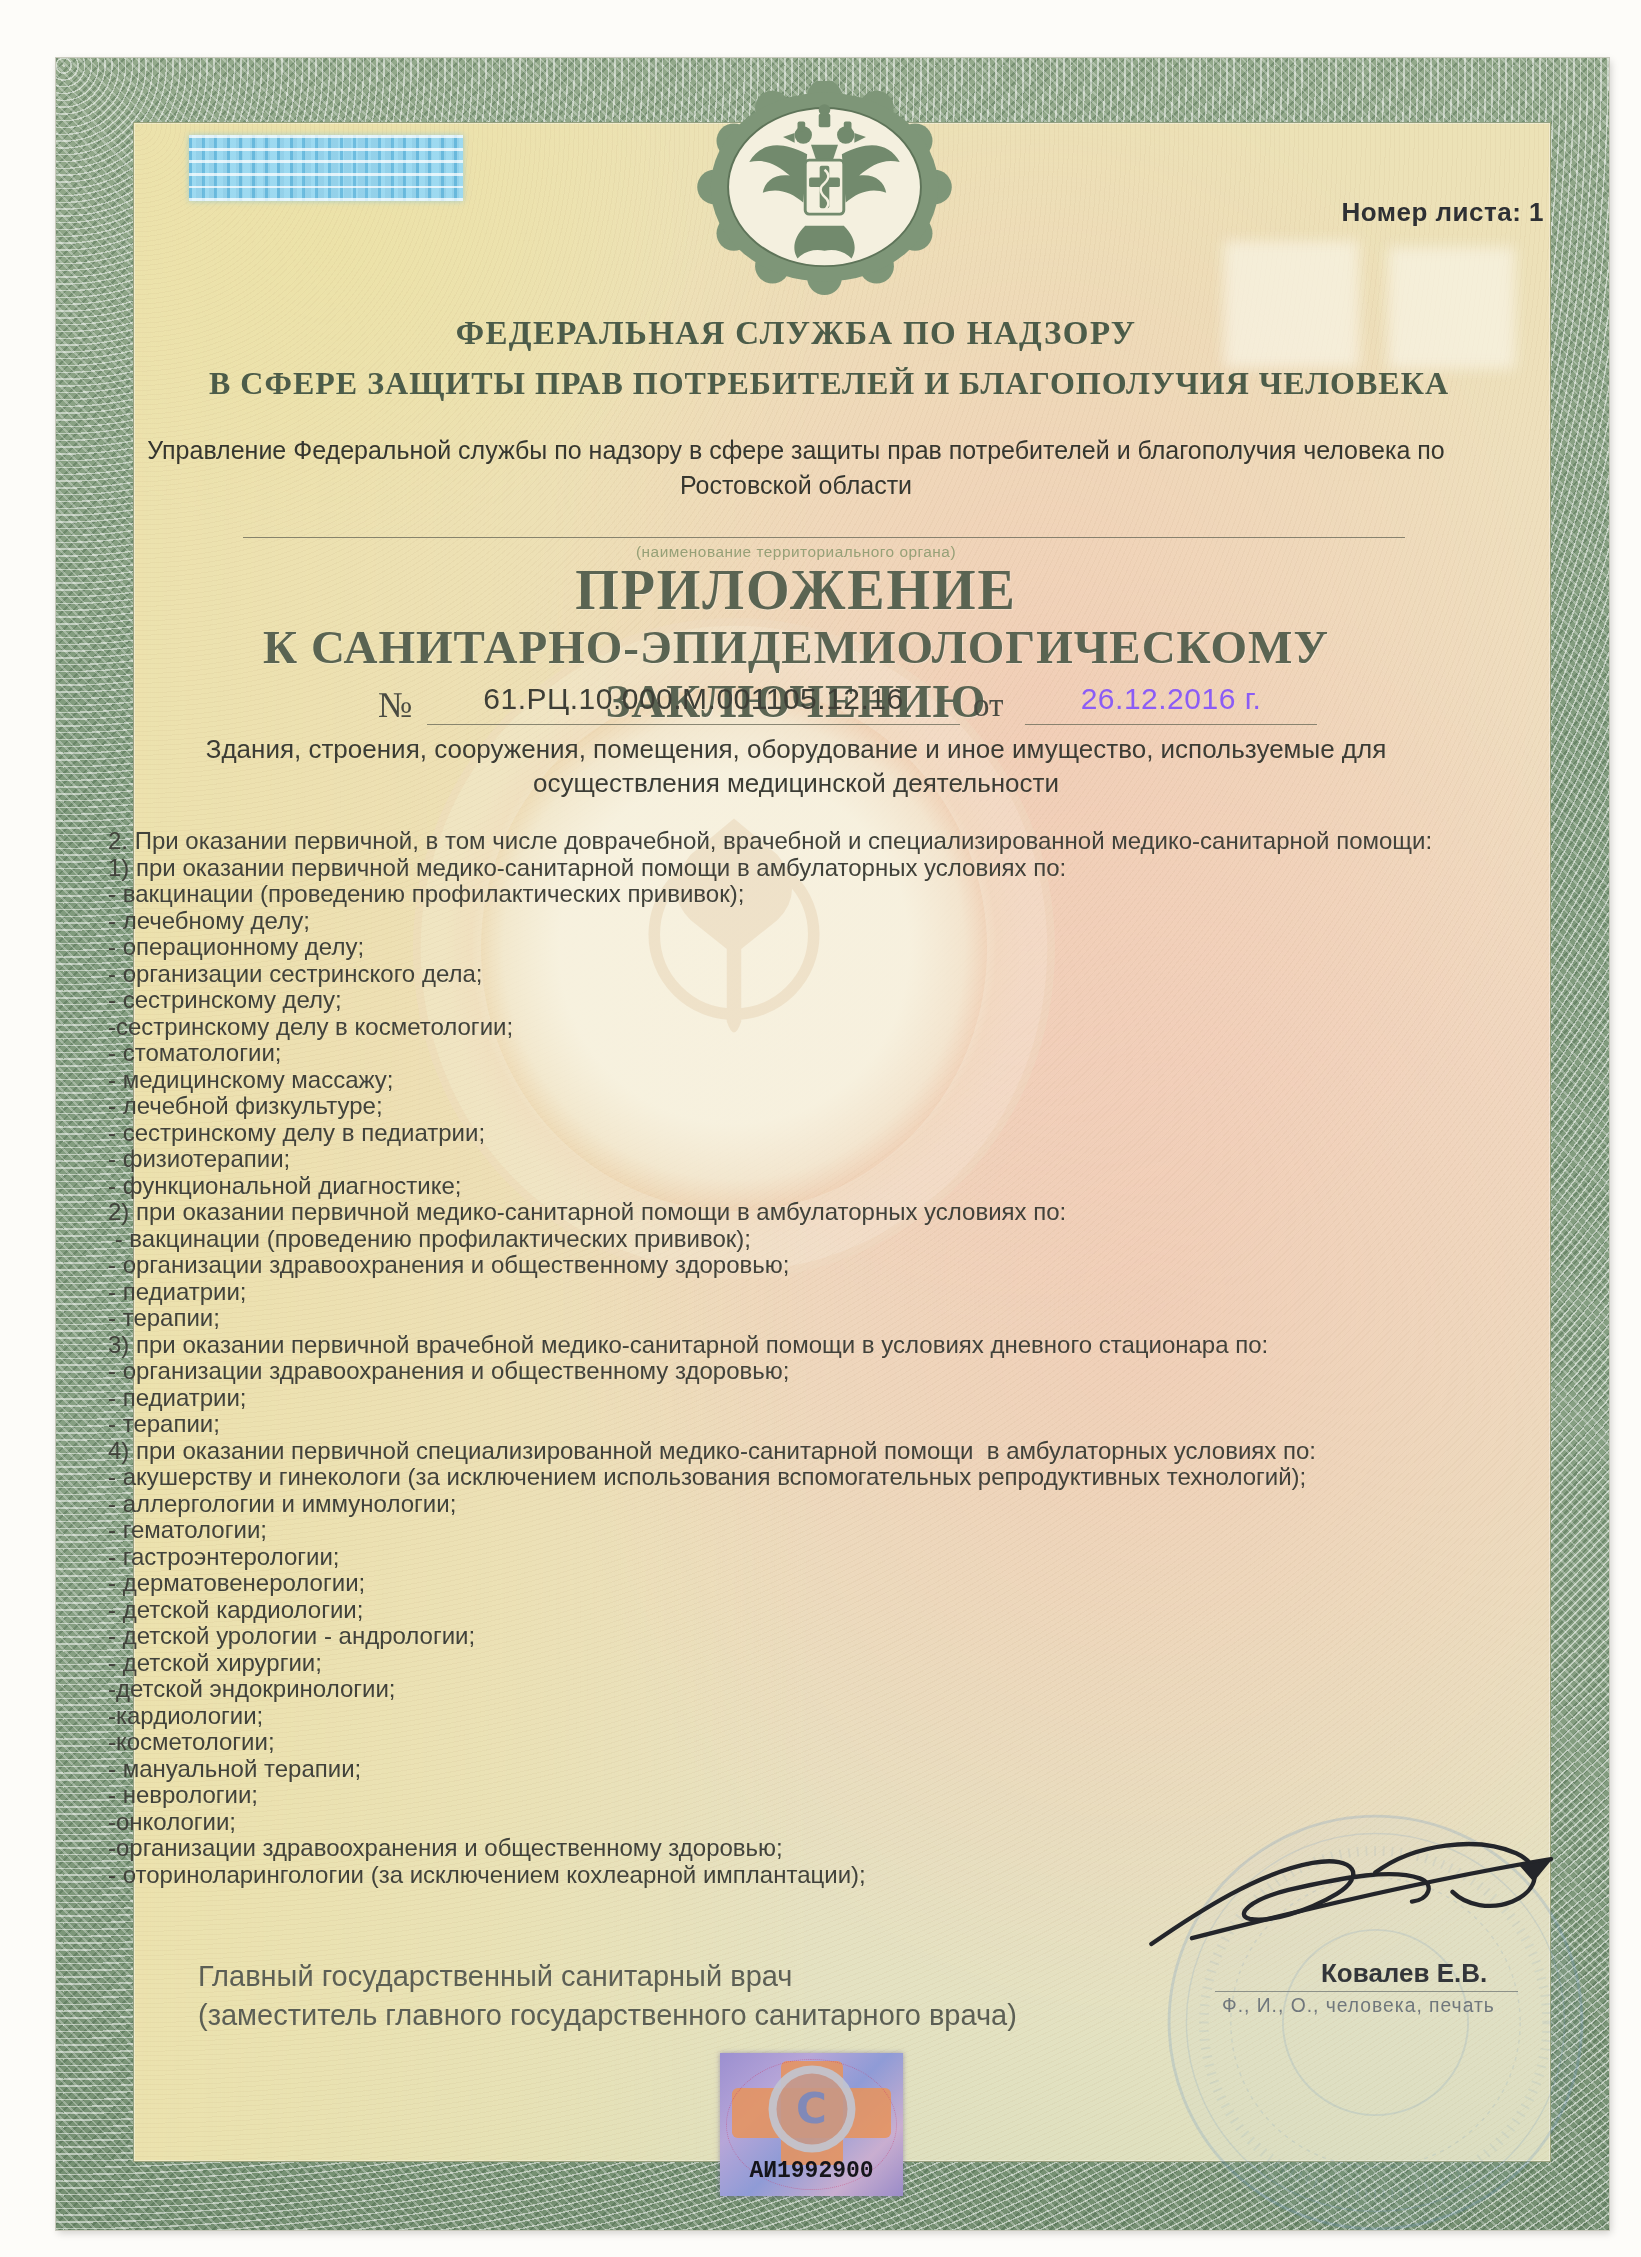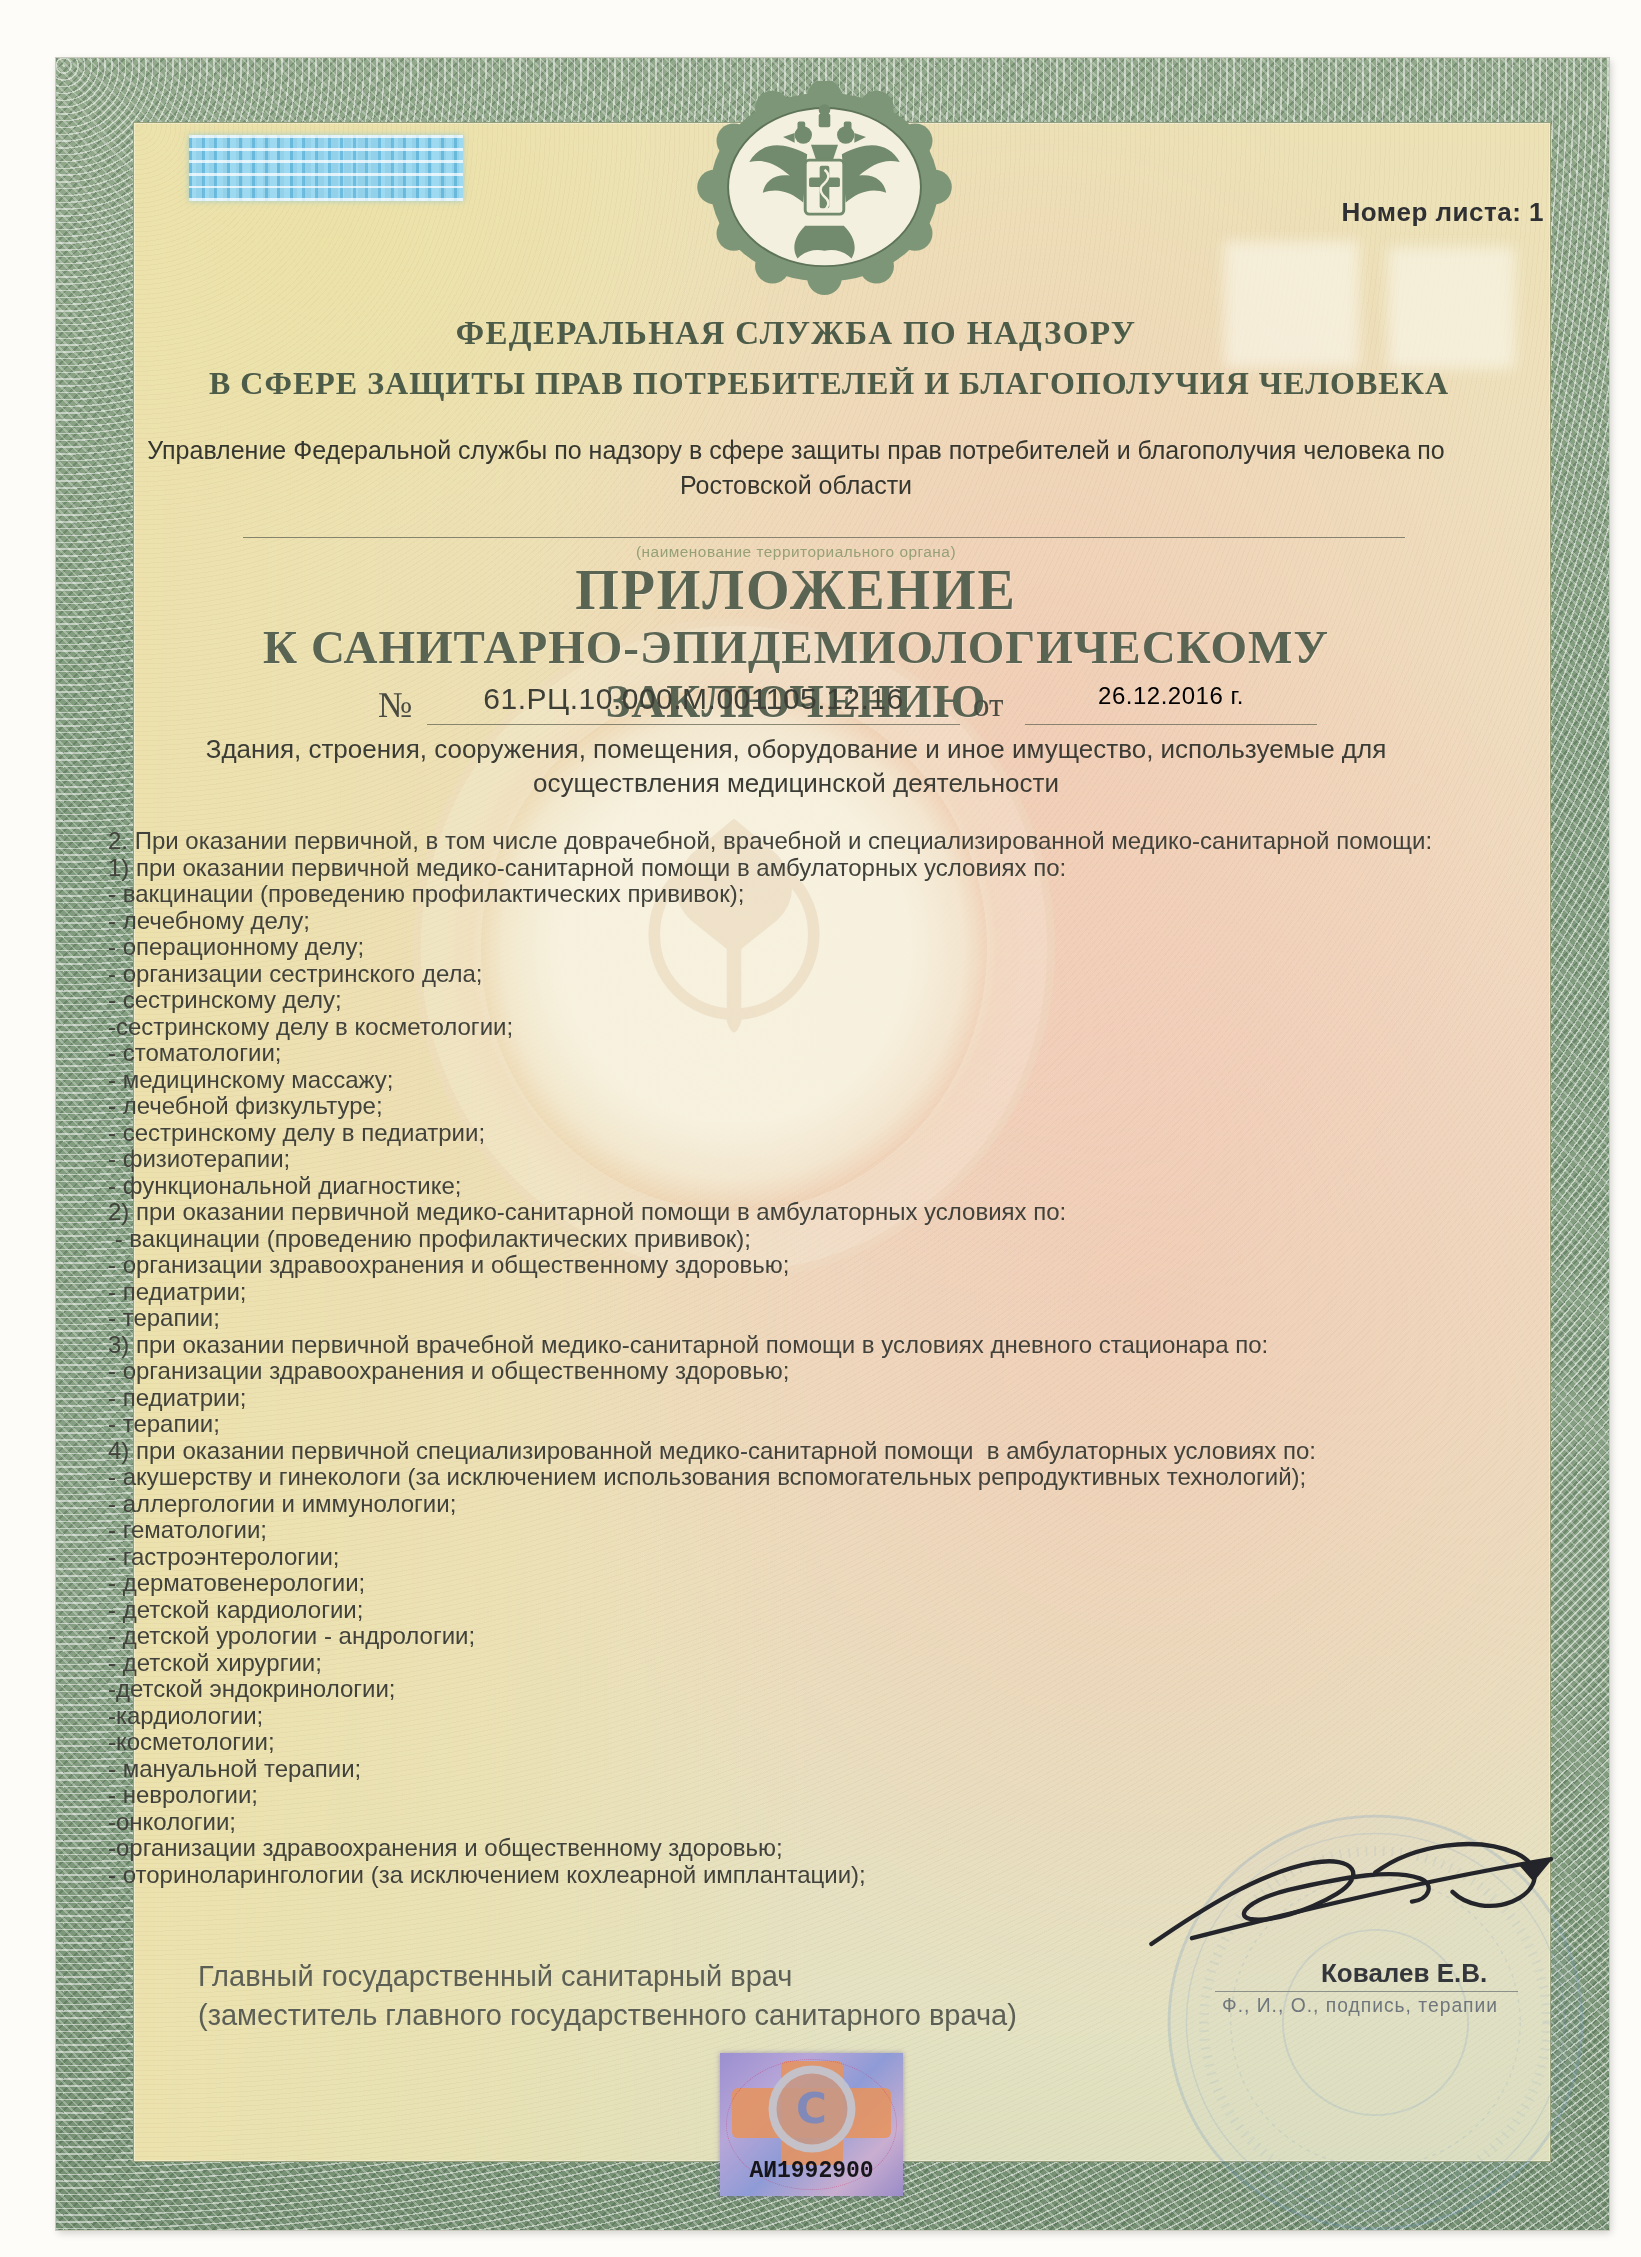--- a/index.html
+++ b/index.html
@@ -79,21 +79,21 @@
   .org-caption{top:543px;font-size:15.4px;color:#96a077;letter-spacing:0.5px;}
 
   .title1{top:558px;font-family:"Liberation Serif",serif;font-weight:bold;font-size:56px;color:#5a6452;letter-spacing:1.9px;text-shadow:1px 1px 0 rgba(255,255,255,.25);}
   .title2{top:620px;font-family:"Liberation Serif",serif;font-weight:bold;font-size:47px;color:#5a6452;letter-spacing:1px;text-shadow:1px 1px 0 rgba(255,255,255,.25);}
 
   .num-label{position:absolute;left:378px;top:684px;font-family:"Liberation Serif",serif;font-size:36px;color:#4a4b42;}
   .num-underline{position:absolute;left:427px;top:682px;width:533px;height:42px;border-bottom:1.9px solid rgba(110,110,92,.8);text-align:center;}
   .num-underline span{font-size:30px;color:#3d3e36;letter-spacing:0.5px;}
   .from-label{position:absolute;left:973px;top:687px;font-family:"Liberation Serif",serif;font-size:33px;color:#4a4b42;}
   .date-underline{position:absolute;left:1025px;top:682px;width:292px;height:42px;border-bottom:1.9px solid rgba(110,110,92,.8);text-align:center;}
-  .date-underline span{font-size:24px;color:#000000;letter-spacing:0.5px;}
+  .date-underline span{font-size:30px;color:#8b5cf6;letter-spacing:0.5px;}
 
   .subject1{top:734px;font-size:26px;color:#3b3c35;}
   .subject2{top:768px;font-size:26px;color:#3b3c35;}
 
   
   .body-list{
     position:absolute;left:108px;top:828px;width:1429px;
     font-size:24px;line-height:26.5px;color:#41423b;
   }
   .body-line{white-space:pre;}
@@ -265,21 +265,21 @@
     <g fill="none" stroke="#23252a" stroke-width="4.5" stroke-linecap="round">
       <path d="M18 118 C70 82 130 44 185 34 C230 26 240 48 210 66 C180 84 140 96 120 92 C104 88 120 72 160 62 C220 48 268 40 296 50 C312 56 306 72 288 74"></path>
       <path d="M250 44 C290 14 356 6 396 24 C424 37 420 62 392 74 C370 83 344 78 330 64"></path>
       <path d="M60 112 C160 86 300 52 432 30"></path>
       <path d="M400 36 L432 30 L414 52 Z" fill="#23252a" stroke-width="2"></path>
     </g>
   </svg>
 
   <div class="signer-name">Ковалев Е.В.</div>
   <div class="sig-rule"></div>
-  <div class="sig-caption">Ф., И., О.,  подпись,  терапии</div>
+  <div class="sig-caption">Ф., И., О.,  человека,  печать</div>
 
   <div class="holo2">
     <div class="cross-v"></div>
     <div class="cross-h"></div>
     <div class="halo"></div>
     <div class="ring"></div>
     <div class="glyph">С</div>
     <div class="holo-serial">АИ1992900</div>
   </div>
 

